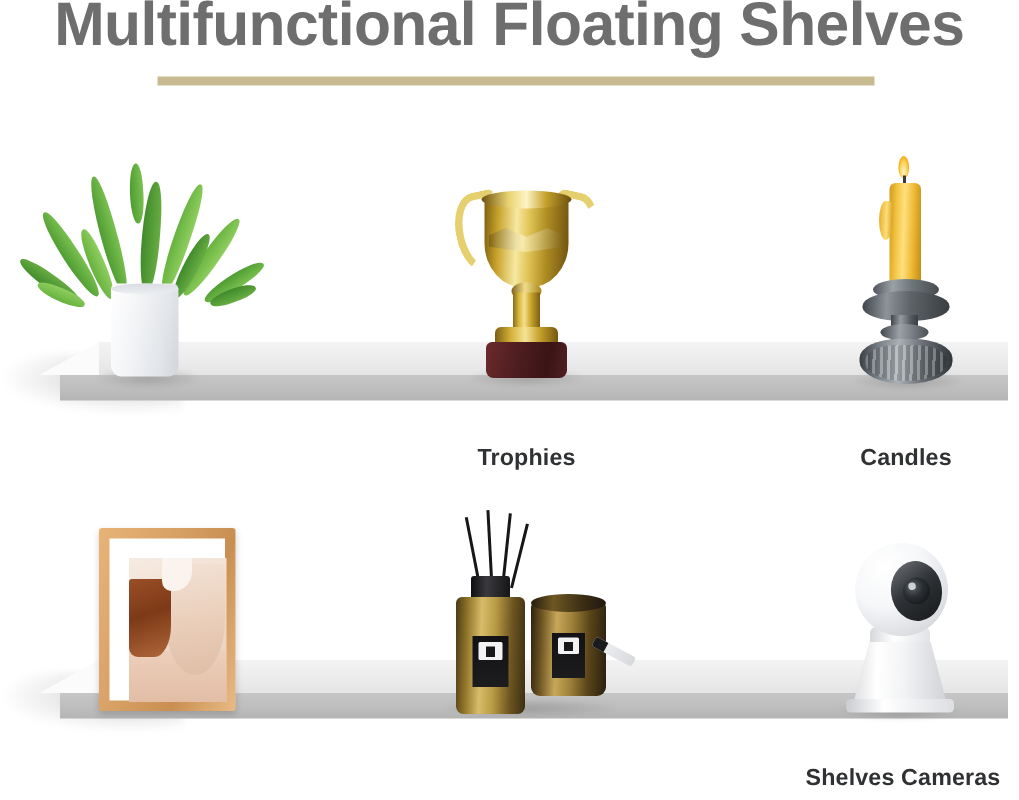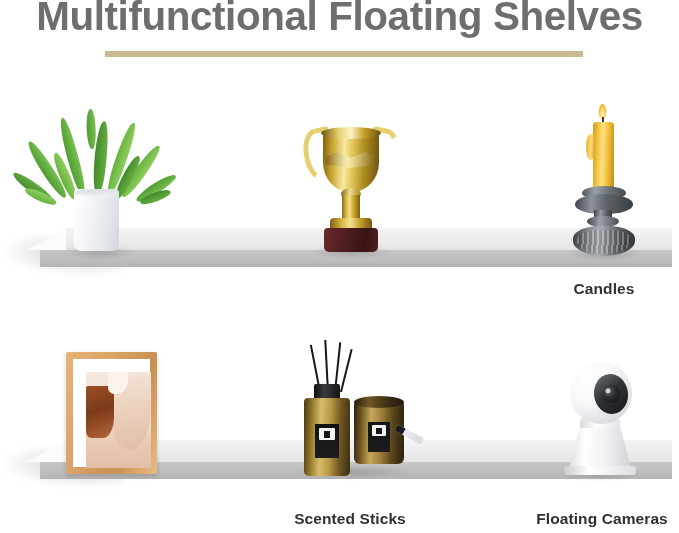--- a/index.html
+++ b/index.html
@@ -336,21 +336,22 @@
     <div class="cd-wax"></div>
     <div class="cd-drip"></div>
     <div class="cd-cup"></div>
     <div class="cd-petals"></div>
     <div class="cd-stem"></div>
     <div class="cd-node"></div>
     <div class="cd-foot"></div>
     <div class="cd-ribs"></div>
   </div>
 
-  <div class="cap-label" style="left:540px;top:280px;width:128px;">Candles</div>
+  <div class="cap-label" style="left:287px;top:297px;width:128px;">Trophies</div>
+  <div class="cap-label" style="left:540px;top:297px;width:128px;">Candles</div>
 
   <div class="shelf" style="left:26px;top:440px;width:646px;height:46px;">
     <div class="shelf-shadow" style="left:-24px;top:8px;width:120px;height:40px;"></div>
     <div class="shelf-wedge" style="left:0;top:0;border-width:0 0 22px 40px;border-color:transparent transparent #fbfbfb transparent;"></div>
     <div class="shelf-top" style="left:40px;width:606px;"></div>
     <div class="shelf-face" style="left:14px;top:22px;width:632px;"></div>
   </div>
 
   <div class="obj" style="left:66px;top:352px;width:95px;height:126px;">
     <div class="pf-outer">
@@ -392,16 +393,15 @@
     <div class="sc-neck"></div>
     <div class="sc-base"></div>
     <div class="sc-base-lip"></div>
     <div class="sc-dome"></div>
     <div class="sc-lensring">
       <div class="sc-lens"></div>
       <div class="sc-glint"></div>
     </div>
   </div>
 
-  <div class="cap-label" style="left:286px;top:510px;width:128px;">Scented Sticks</div>
-  <div class="cap-label" style="left:529px;top:510px;width:146px;">Floating Cameras</div>
+  <div class="cap-label" style="left:529px;top:510px;width:146px;">Shelves Cameras</div>
 
 </div>
 
 </body></html>

